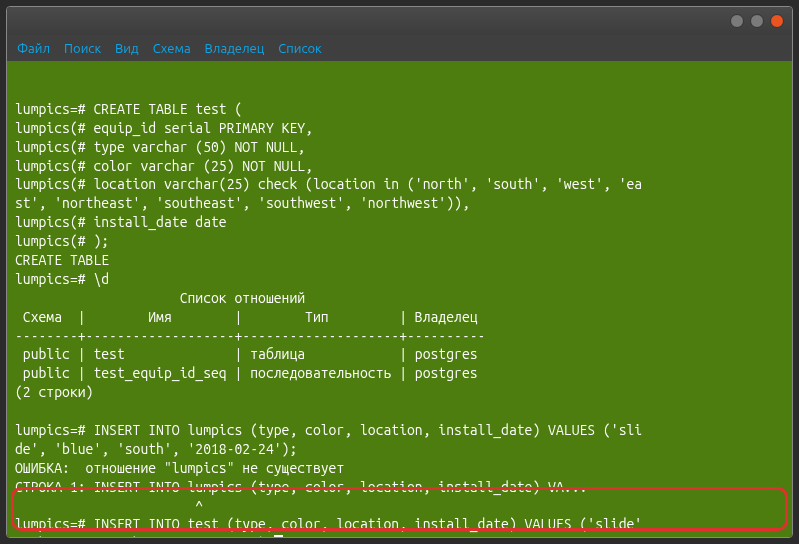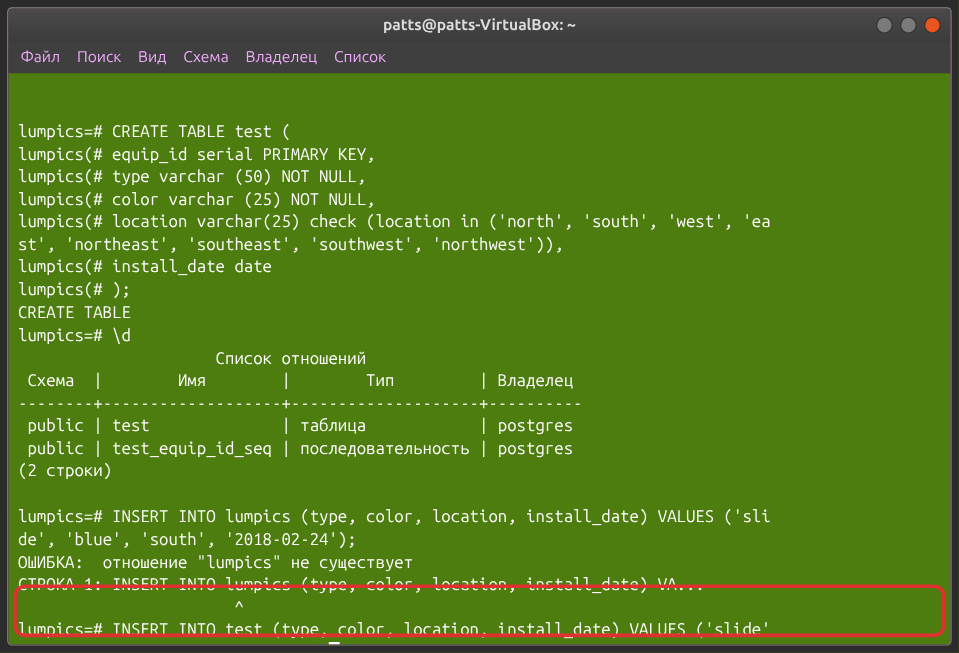--- a/index.html
+++ b/index.html
@@ -61,21 +61,21 @@
     .win-close { background: #e95420; }
     .menubar {
       background: #3f3f3f;
       height: 26px;
       display: flex;
       align-items: center;
       padding: 0 10px;
       gap: 14px;
       font-family: Ubuntu, sans-serif;
       font-size: 13px;
-      color: #f0abfc;
+      color: #0ea5e9;
     }
     .menubar span {
       cursor: pointer;
     }
     .terminal {
       flex: 1;
       background: #4d7c0f;
       padding: 20px 8px;
       color: #ffffff;
       white-space: pre;
@@ -101,21 +101,20 @@
       background: #ffffff;
       vertical-align: text-bottom;
     }
   </style>
 </head>
 <body>
 
 <div class="outer-border">
 
   <div class="titlebar">
-    <span class="titlebar-text">patts@patts-VirtualBox: ~</span>
     <div class="window-controls">
       <div class="win-btn win-min"></div>
       <div class="win-btn win-max"></div>
       <div class="win-btn win-close"></div>
     </div>
   </div>
 
   <div class="menubar">
     <span>Файл</span>
     <span>Поиск</span>

